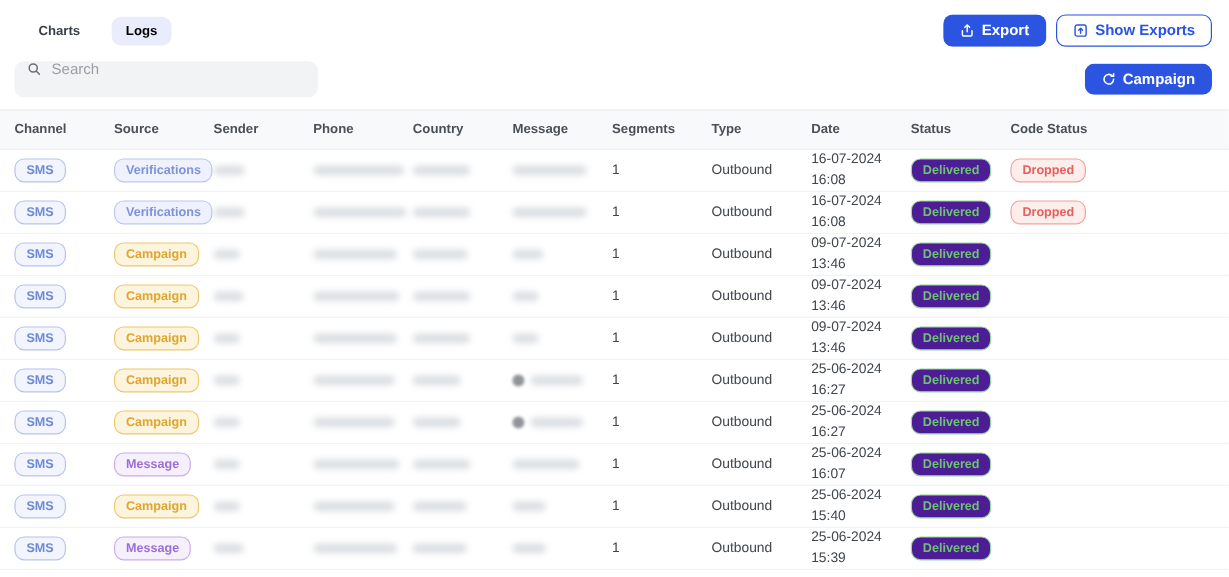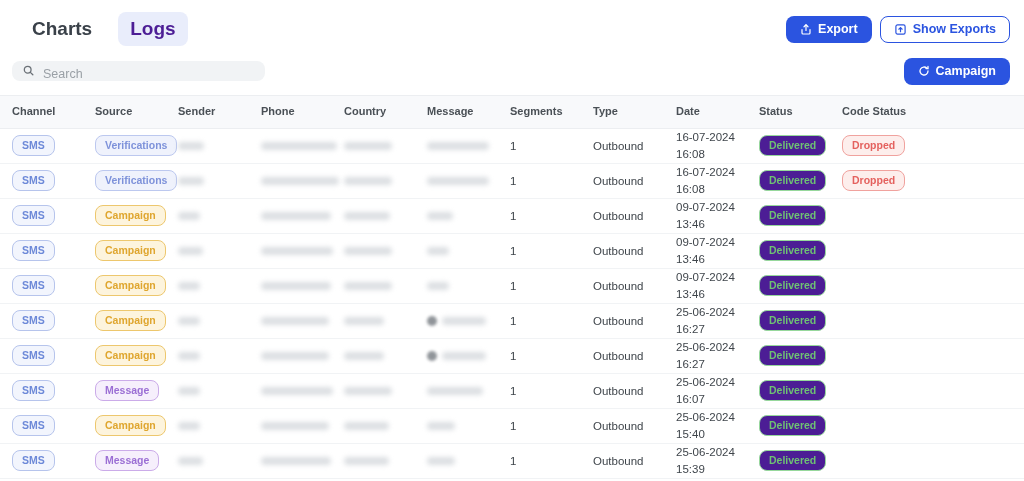--- a/index.html
+++ b/index.html
@@ -2,35 +2,35 @@
 <html><head>
 <meta charset="utf-8">
 <style>
   * { margin:0; padding:0; box-sizing:border-box; }
   html,body { width:1024px; height:481px; background:#ffffff; overflow:hidden;
     font-family:"Liberation Sans","DejaVu Sans",sans-serif; }
 
   .topbar { display:flex; align-items:center; justify-content:space-between;
     padding:12px 14px 8px 20px; }
   .tabs { display:flex; align-items:center; gap:14px; }
-  .tab { font-size:19px; font-weight:bold; color:#3a4149; padding:6px 12px;
+  .tab { font-size:11px; font-weight:bold; color:#3a4149; padding:6px 12px;
     border-radius:8px; cursor:pointer; }
-  .tab.active { color:#4c1d95; background:#e9edfb; }
+  .tab.active { color:#000000; background:#e9edfb; }
 
   .top-actions { display:flex; align-items:flex-end; gap:8px; }
   .btn { display:inline-flex; align-items:center; gap:6px; font-size:12.5px;
     font-weight:bold; border-radius:8px; padding:6px 13px; cursor:pointer;
     border:1px solid transparent; line-height:1; }
   .btn-primary { background:#2b54e0; color:#ffffff; }
   .btn-outline { background:#ffffff; color:#2b54e0; border-color:#2b54e0; }
   .btn svg { display:block; }
 
   .searchbar { display:flex; align-items:center; justify-content:space-between;
     padding:4px 14px 10px 12px; }
-  .search-box { display:flex; align-items:flex-end; gap:8px; width:253px; height:20px;
+  .search-box { display:flex; align-items:flex-start; gap:8px; width:253px; height:30px;
     background:#f1f3f5; border-radius:8px; padding:0 10px; }
   .search-box input { border:0; outline:0; background:transparent; font-size:12.5px;
     color:#495057; width:100%; font-family:inherit; }
   .search-box input::placeholder { color:#9aa0a6; }
 
   .table { width:100%; }
   .tr { display:grid;
     grid-template-columns:83px 83px 83px 83px 83px 83px 83px 83px 83px 83px 83px 1fr;
     padding-left:12px; align-items:center; }
   .thead { background:#f8f9fb; border-top:1px solid #eceef1; border-bottom:1px solid #eceef1;

